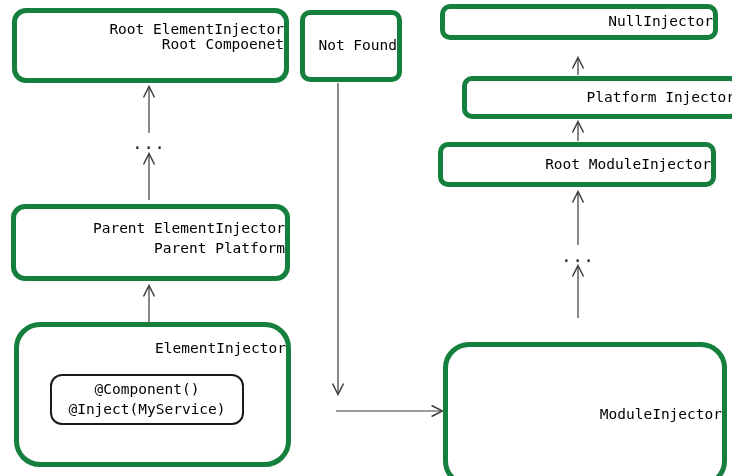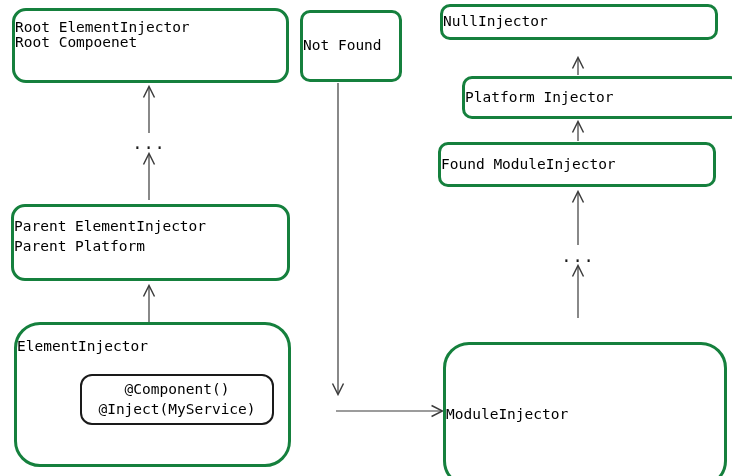--- a/index.html
+++ b/index.html
@@ -14,25 +14,25 @@
   #canvas {
     position: relative;
     width: 732px;
     height: 476px;
     background: #ffffff;
     overflow: hidden;
   }
   .node {
     position: absolute;
     box-sizing: border-box;
-    border: 3px solid #15803d;
+    border: 5px solid #15803d;
     background: #ffffff;
     display: flex;
     flex-direction: column;
-    align-items: flex-start;
+    align-items: flex-end;
     justify-content: center;
     color: #000000;
     font-family: "DejaVu Sans Mono", "Liberation Mono", monospace;
     font-size: 14.5px;
     line-height: 1.05;
     white-space: nowrap;
   }
   .node .line {
     display: block;
   }
@@ -133,38 +133,38 @@
 
   <div class="node two-line-tight r-md" style="left:11px; top:204px; width:279px; height:77px;">
     <span class="line">Parent ElementInjector</span>
     <span class="line">Parent Platform</span>
   </div>
 
   <div class="node r-lg" style="left:14px; top:322px; width:277px; height:145px; justify-content:flex-start; padding-top:14px;">
     <span class="line">ElementInjector</span>
   </div>
 
-  <div class="inner-box" style="left:50px; top:374px; width:194px; height:51px;margin-left:30px;">
+  <div class="inner-box" style="left:50px; top:374px; width:194px; height:51px;">
     <span class="line">@Component()</span>
     <span class="line">@Inject(MyService)</span>
   </div>
 
   <div class="node r-sm" style="left:300px; top:10px; width:102px; height:72px;">
     <span class="line">Not Found</span>
   </div>
 
   <div class="node r-sm" style="left:440px; top:4px; width:278px; height:36px;">
     <span class="line">NullInjector</span>
   </div>
 
   <div class="node r-sm" style="left:462px; top:76px; width:278px; height:43px;">
     <span class="line">Platform Injector</span>
   </div>
 
   <div class="node r-sm" style="left:438px; top:142px; width:278px; height:45px;">
-    <span class="line">Found ModuleInjector</span>
+    <span class="line">Root ModuleInjector</span>
   </div>
 
   <div class="node r-lg" style="left:443px; top:322px; width:284px; height:145px;margin-top:20px;">
     <span class="line">ModuleInjector</span>
   </div>
 
 </div>
 
 </body></html>

